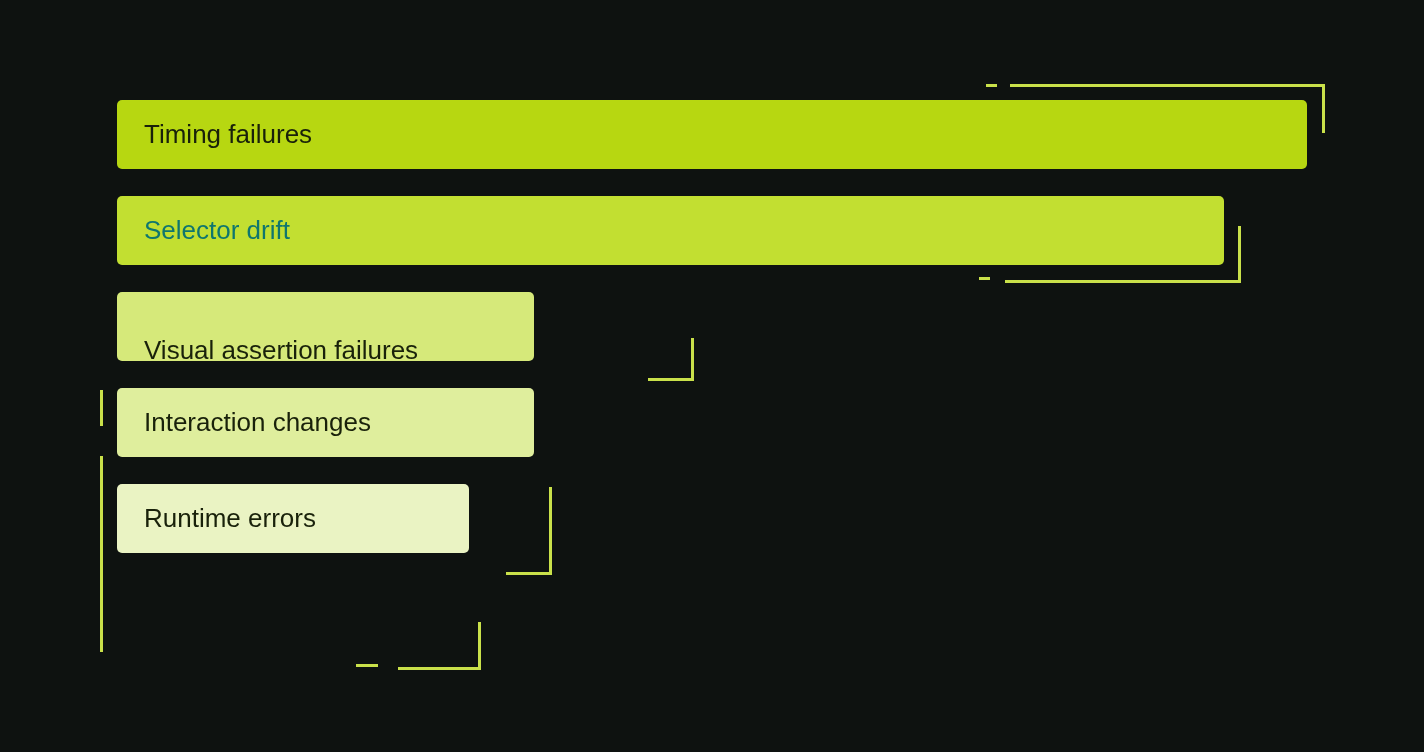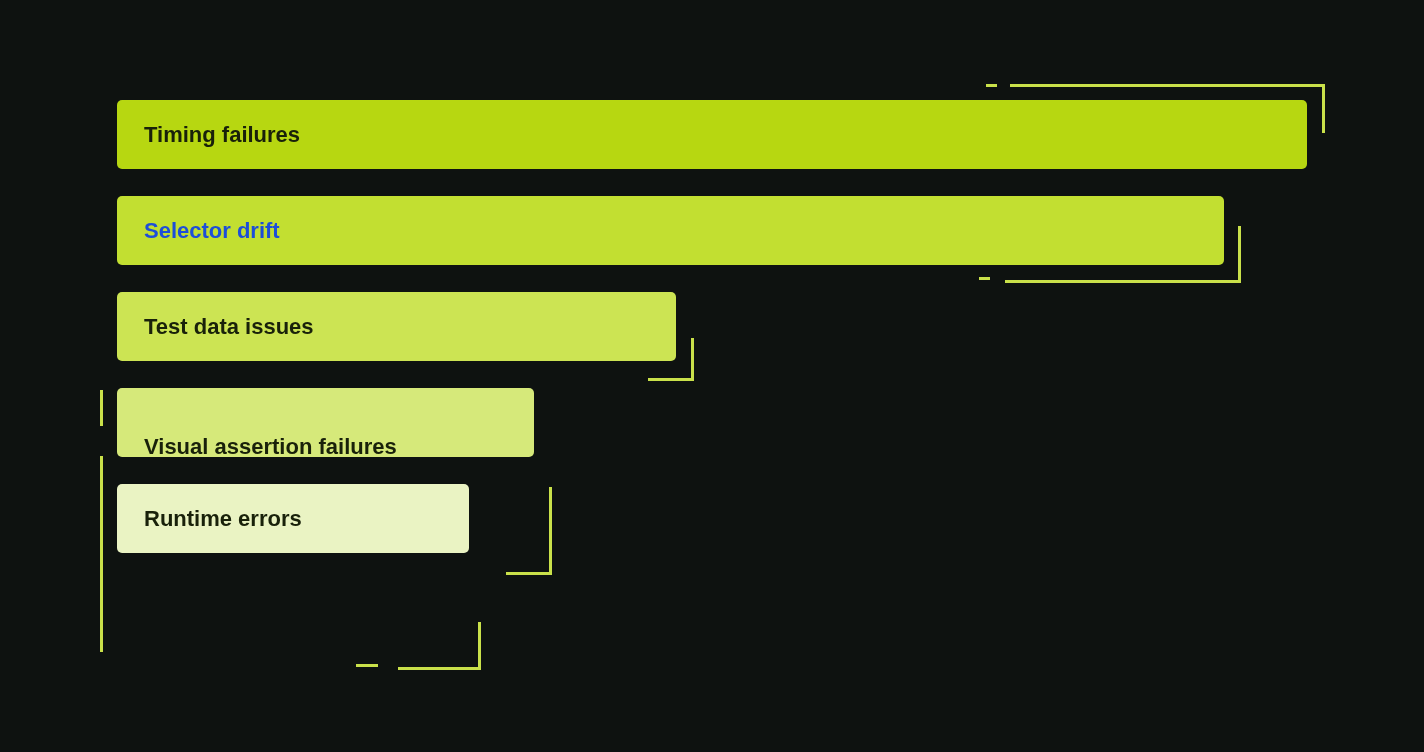--- a/index.html
+++ b/index.html
@@ -26,22 +26,22 @@
   }
   .bar {
     height: 69px;
     border-radius: 5px;
     display: flex;
     align-items: center;
     padding-left: 27px;
     box-sizing: border-box;
   }
   .bar-label {
-    font-size: 22px;
-    font-weight: 700;
+    font-size: 26px;
+    font-weight: 400;
     color: #19210a;
     white-space: nowrap;
   }
   
   .decor {
     position: absolute;
     pointer-events: none;
   }
   .d-top-bracket    { left: 1010px; top: 84px;  width: 312px; height: 46px;  border-top: 3px solid var(--accent); border-right: 3px solid var(--accent); }
   .d-top-dash       { left: 986px;  top: 84px;  width: 11px;  height: 3px;   background: var(--accent); }
@@ -57,27 +57,27 @@
 </head>
 <body>
 
 <div class="canvas" style="background: rgb(14, 18, 16);">
 
   <div class="bars">
     <div class="bar" style="width: 1190px; background: rgb(183, 215, 17);">
       <span class="bar-label" style="color: rgb(25, 33, 10);">Timing failures</span>
     </div>
     <div class="bar" style="width: 1107px; background: rgb(194, 223, 49);">
-      <span class="bar-label" style="color: #1d4ed8;">Selector drift</span>
-    </div>
-    <div class="bar" style="width: 559px; background: rgb(204, 228, 83);">
-      <span class="bar-label" style="color: rgb(25, 33, 10);">Test data issues</span>
+      <span class="bar-label" style="color: #0f766e;">Selector drift</span>
     </div>
     <div class="bar" style="width: 417px; background: rgb(214, 233, 122);">
       <span class="bar-label" style="color: rgb(25, 33, 10); margin-top: 48px;">Visual assertion failures</span>
+    </div>
+    <div class="bar" style="width: 417px; background: rgb(223, 238, 157);">
+      <span class="bar-label" style="color: rgb(25, 33, 10);">Interaction changes</span>
     </div>
     <div class="bar" style="width: 352px; background: rgb(234, 243, 195);">
       <span class="bar-label" style="color: rgb(25, 33, 10);">Runtime errors</span>
     </div>
   </div>
 
   <div class="decor d-top-bracket"></div>
   <div class="decor d-top-dash"></div>
   <div class="decor d-b2-bracket"></div>
   <div class="decor d-b2-dash"></div>

